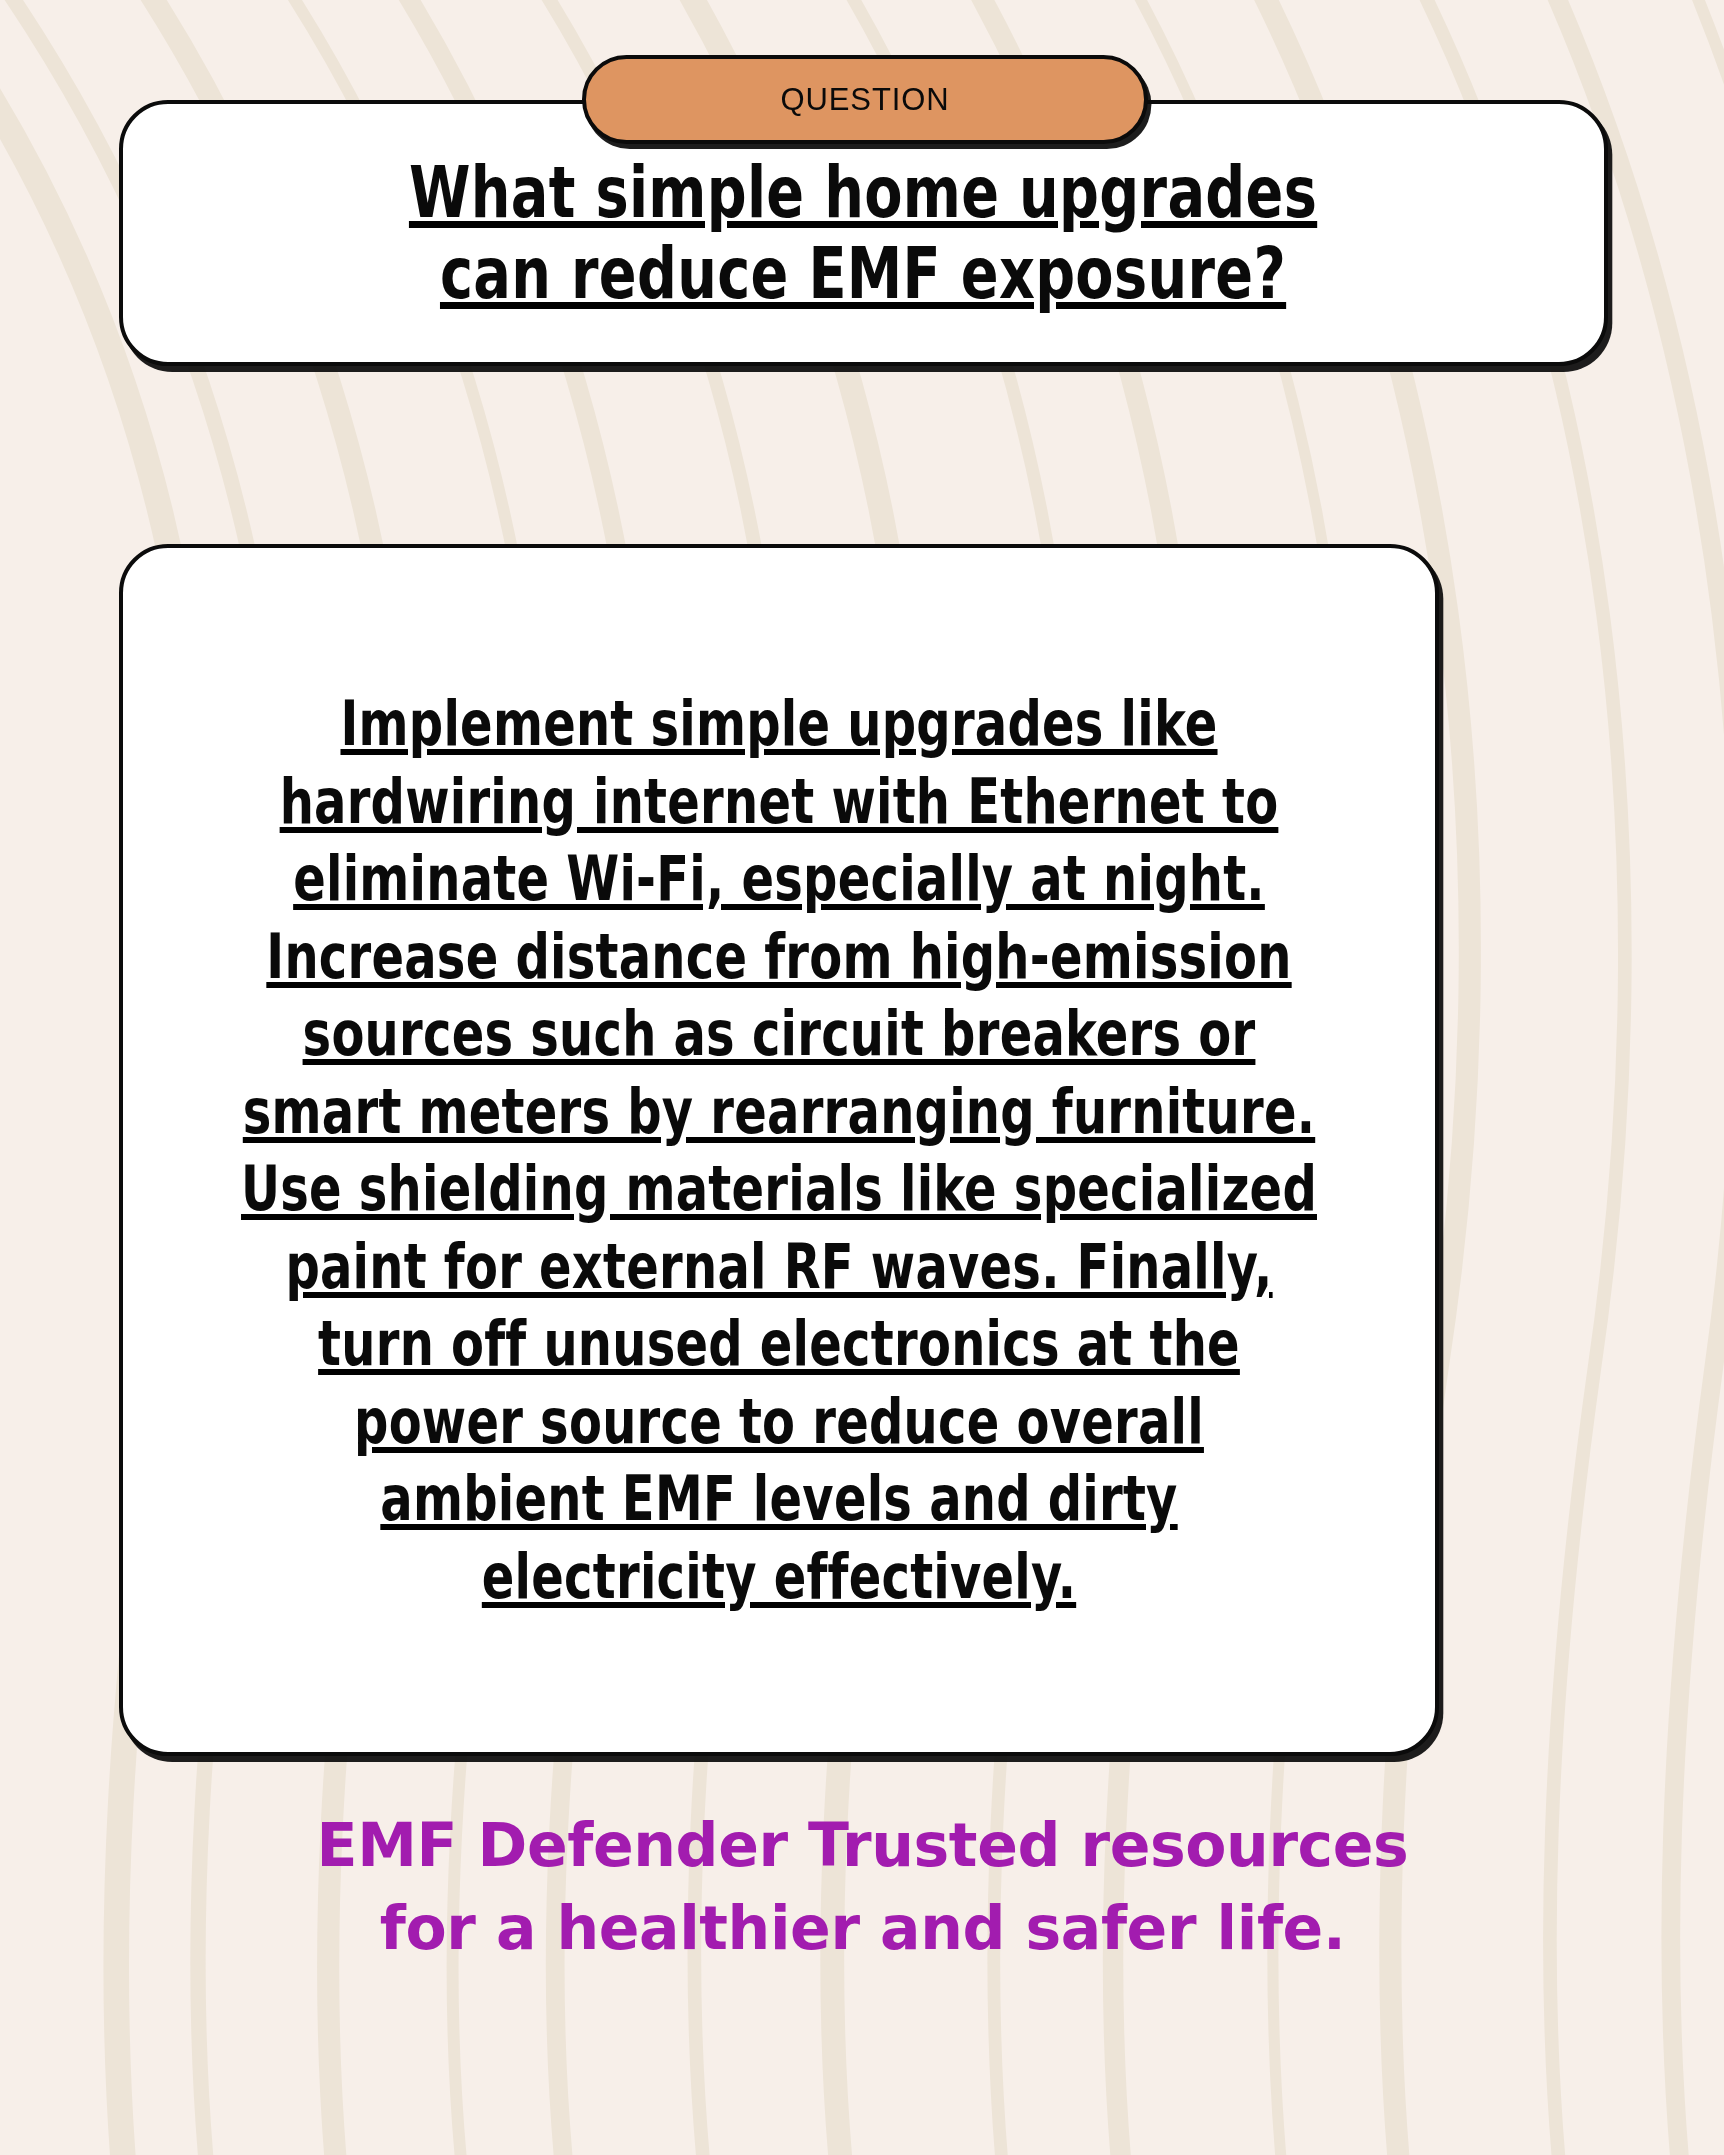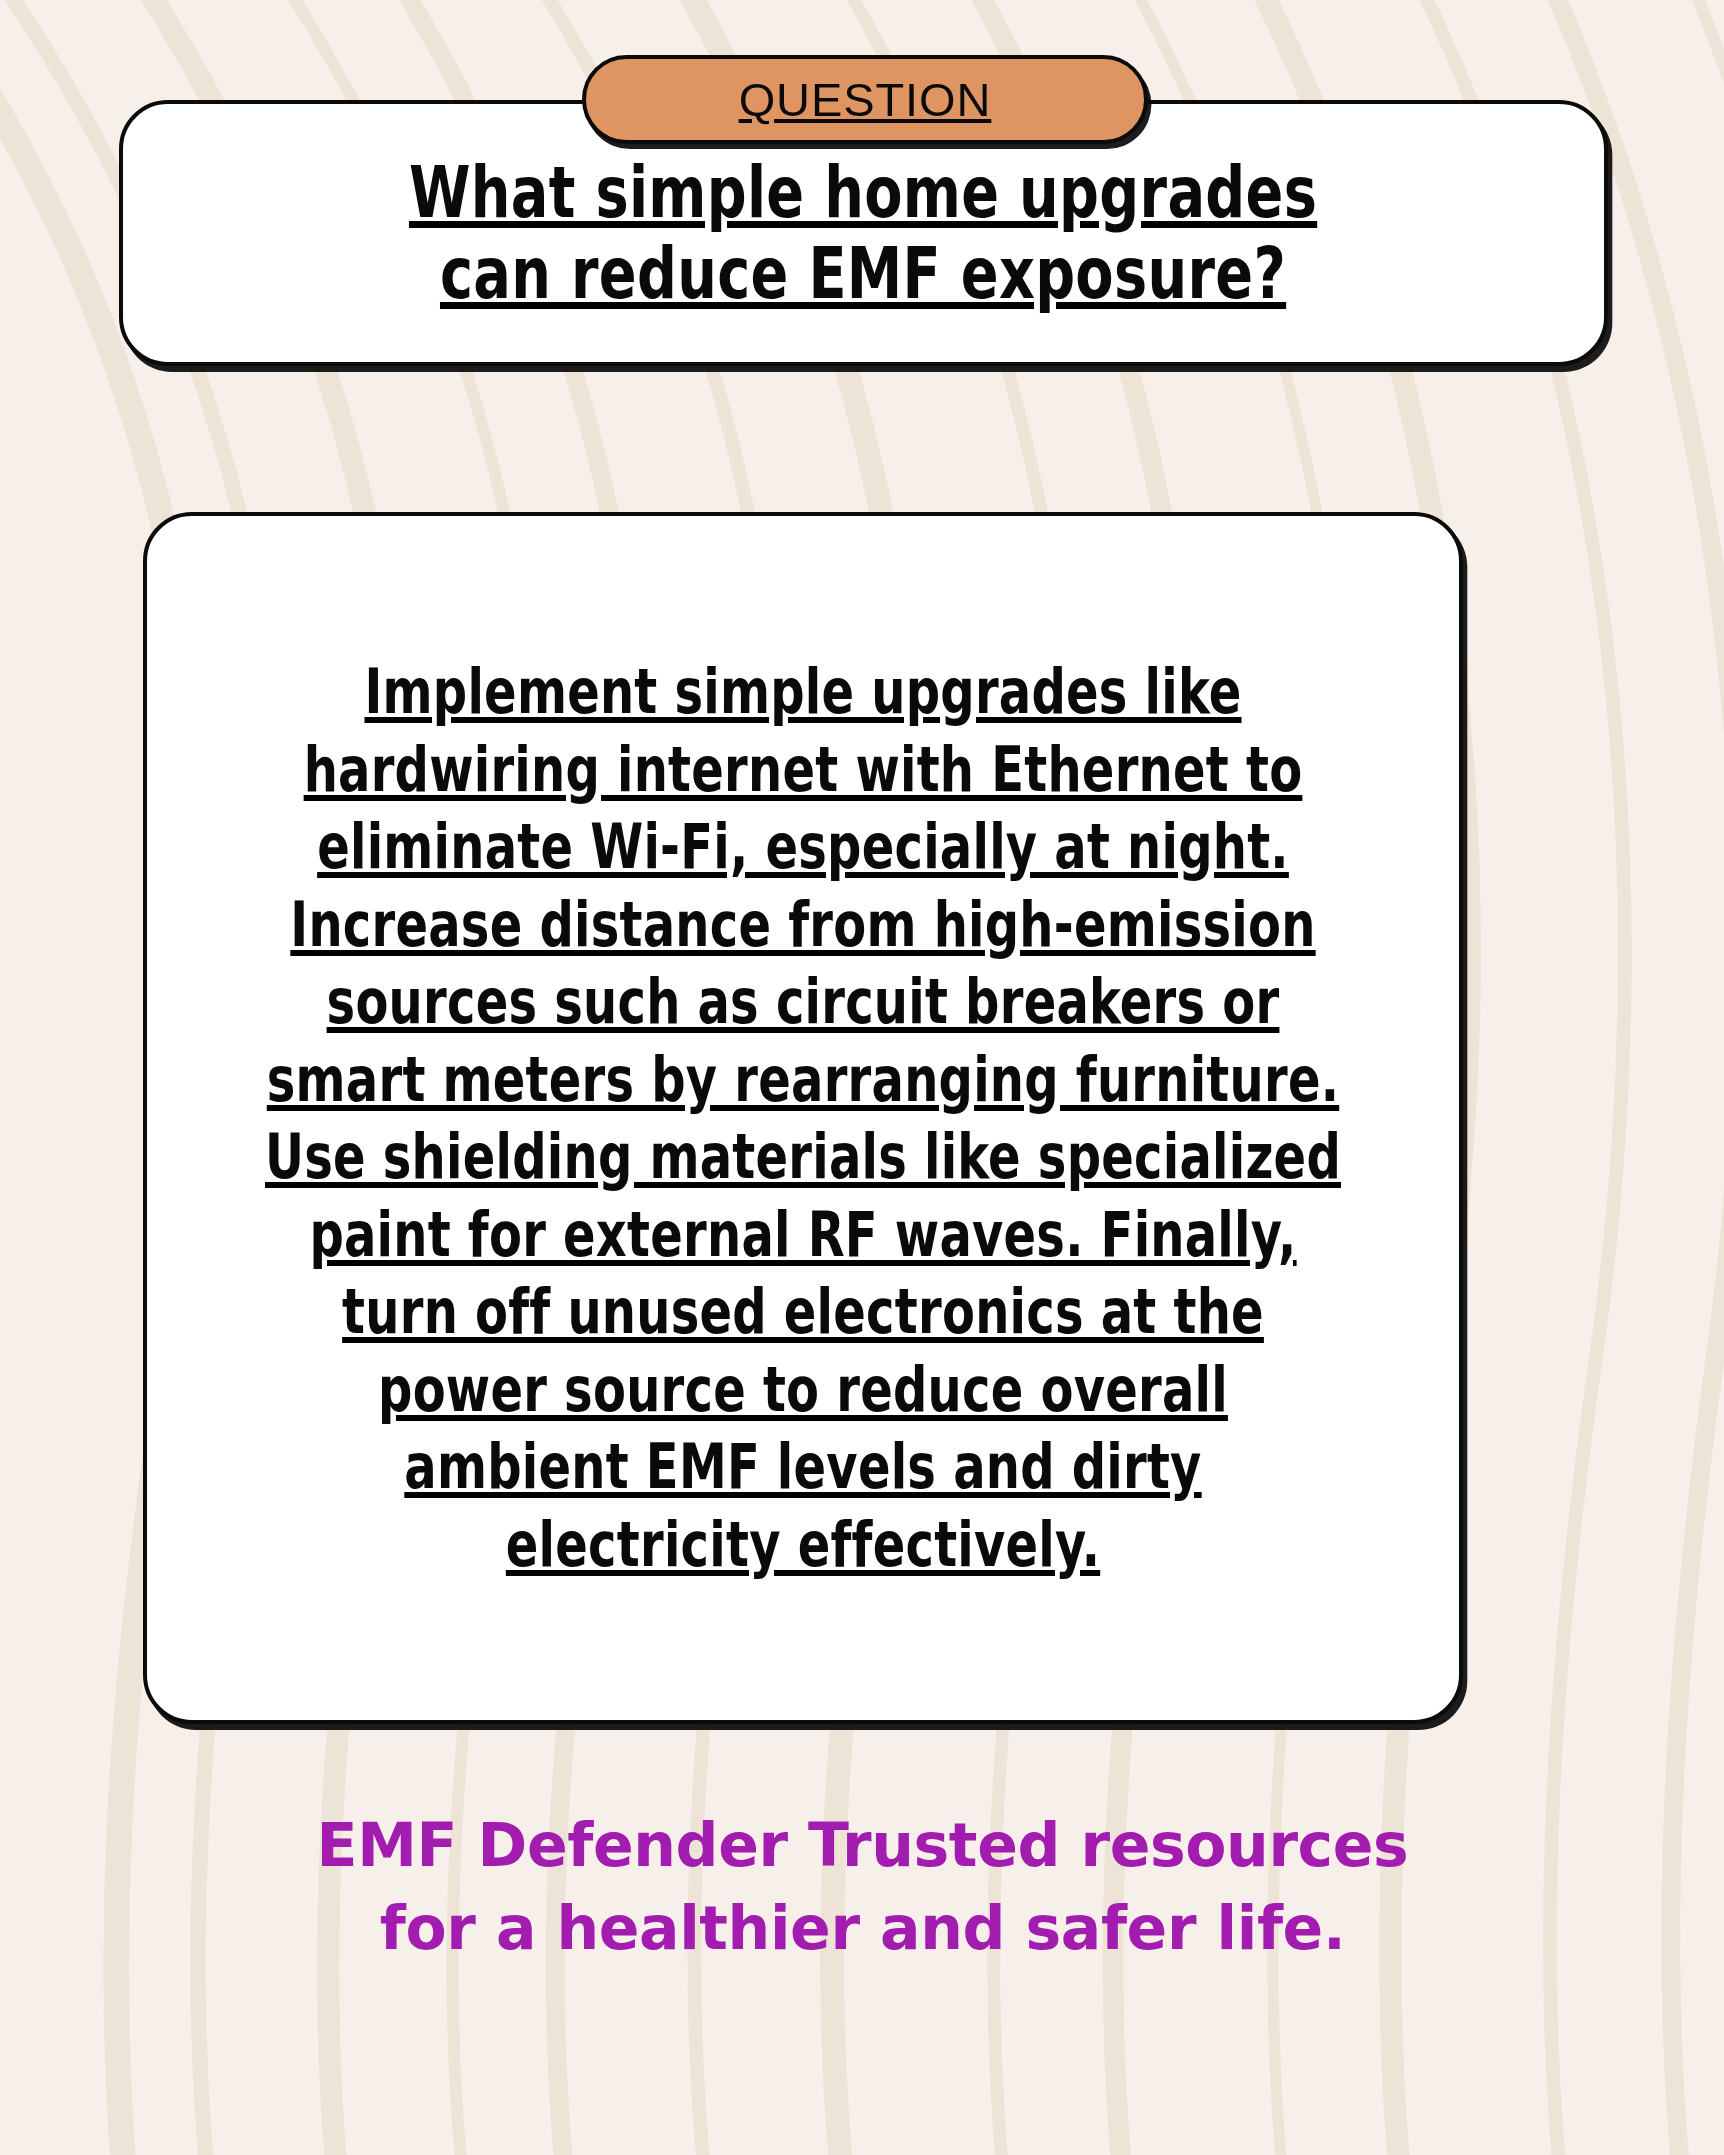--- a/index.html
+++ b/index.html
@@ -49,24 +49,23 @@
 
   #question-card {
     left: 119px;
     top: 100px;
     width: 1489px;
     height: 266px;
   }
 
   #answer-card {
     left: 119px;
-    top: 512px;
+    top: 544px;
     width: 1320px;
     height: 1212px;
-    margin-left: 24px;
   }
 
   .card-text {
     text-align: center;
     color: #0A0A0A;
     font-family: "DejaVu Sans Condensed", "Liberation Sans Narrow", "Liberation Sans", sans-serif;
     font-weight: 700;
     font-stretch: condensed;
     transform: scaleX(0.86);
     transform-origin: center center;
@@ -102,22 +101,21 @@
     font-family: "Liberation Sans", sans-serif;
     font-weight: 400;
     letter-spacing: 0.9px;
   }
 
   #question-badge {
     left: 582px;
     top: 55px;
     width: 566px;
     height: 89px;
-    font-size: 47px;
-    text-decoration: underline;
+    font-size: 31px;
   }
 
   #answer-badge {
     left: 643px;
     top: 494px;
     width: 443px;
     height: 89px;
     font-size: 47px;
   }
 

